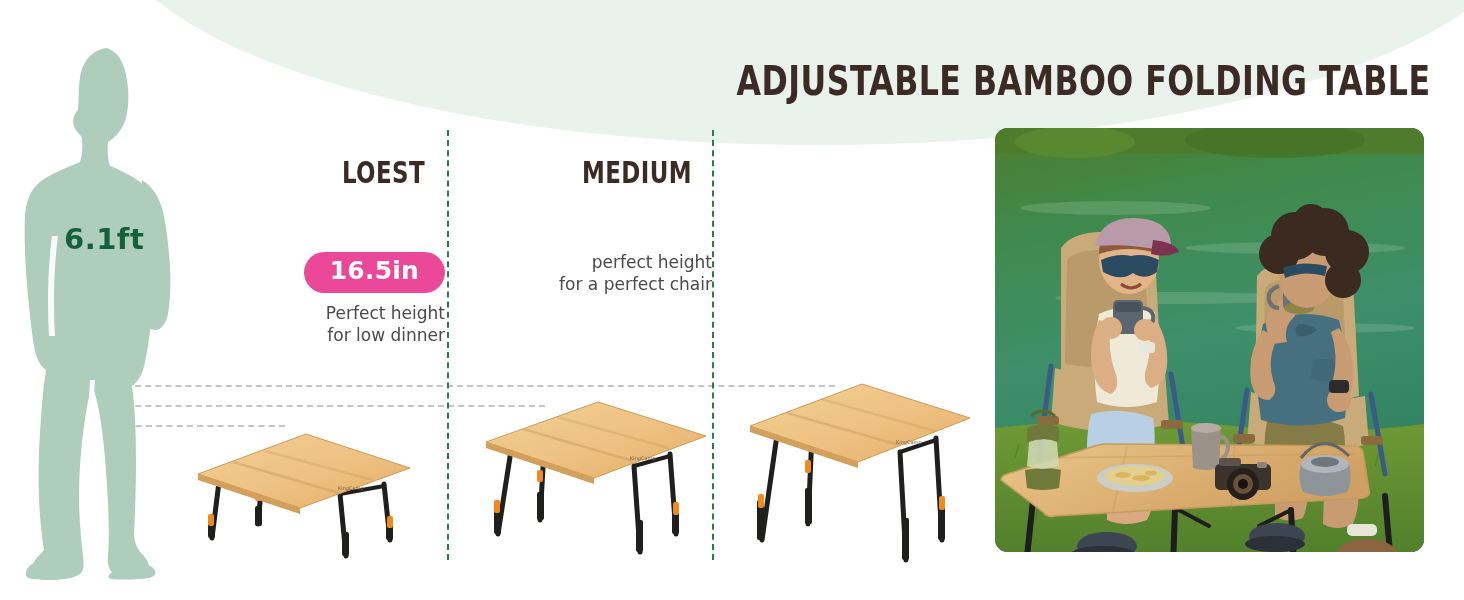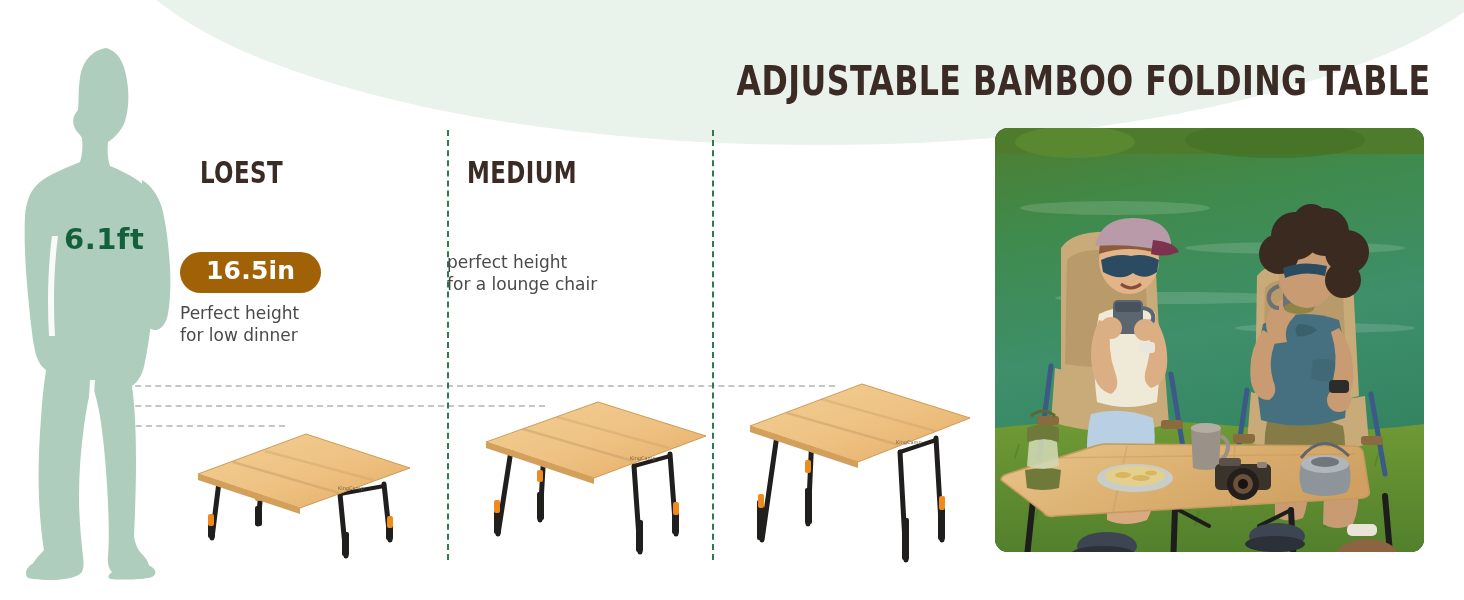--- a/index.html
+++ b/index.html
@@ -49,35 +49,35 @@
   .vdiv.v1{left:447px;top:130px;height:430px;}
   .vdiv.v2{left:712px;top:130px;height:430px;}
 
   
   .hline{position:absolute;height:0;border-top:2px dashed #c3c6c6;z-index:1;}
   .hline.h1{left:105px;top:385px;width:730px;}
   .hline.h2{left:105px;top:405px;width:440px;}
   .hline.h3{left:105px;top:425px;width:180px;}
 
   
-  .col{position:absolute;top:155px;width:265px;text-align:left;z-index:4;}
+  .col{position:absolute;top:155px;width:265px;text-align:right;z-index:4;}
   .col.c1{left:180px;}
   .col.c2{left:447px;}
   .col.c3{left:712px;}
 
   .col-title{
     font-family:"DejaVu Sans Condensed","Liberation Sans Narrow","Liberation Sans", sans-serif;
     font-size:30px;font-weight:bold;color:#3c2b25;
     letter-spacing:.5px;
     transform:scaleX(.85);
     margin:0 0 62px 0;
   }
   .badge{
     display:inline-block;
-    background:#a16207;
+    background:#ec4899;
     color:#ffffff;
     border-radius:999px;
     padding:5px 26px 7px 26px;
     font-size:25px;font-weight:bold;
     letter-spacing:.2px;
     font-family:"DejaVu Sans", sans-serif;
     line-height:1.15;
   }
   .caption{
     margin-top:10px;
@@ -160,21 +160,21 @@
     <div class="caption">
       <div>Perfect height</div>
       <div>for low dinner</div>
     </div>
   </div>
 
   <div class="col c2">
     <div class="col-title">MEDIUM</div>
     <div class="caption">
       <div>perfect height</div>
-      <div>for a lounge chair</div>
+      <div>for a perfect chair</div>
     </div>
   </div>
 
 
   <div class="table-fig t1">
     <svg viewBox="0 0 228 135" xmlns="http://www.w3.org/2000/svg">
       <defs>
         <linearGradient id="bamA" x1="0" y1="0" x2="1" y2="1">
           <stop offset="0%" stop-color="#f2cf93"></stop>
           <stop offset="55%" stop-color="#eec182"></stop>

